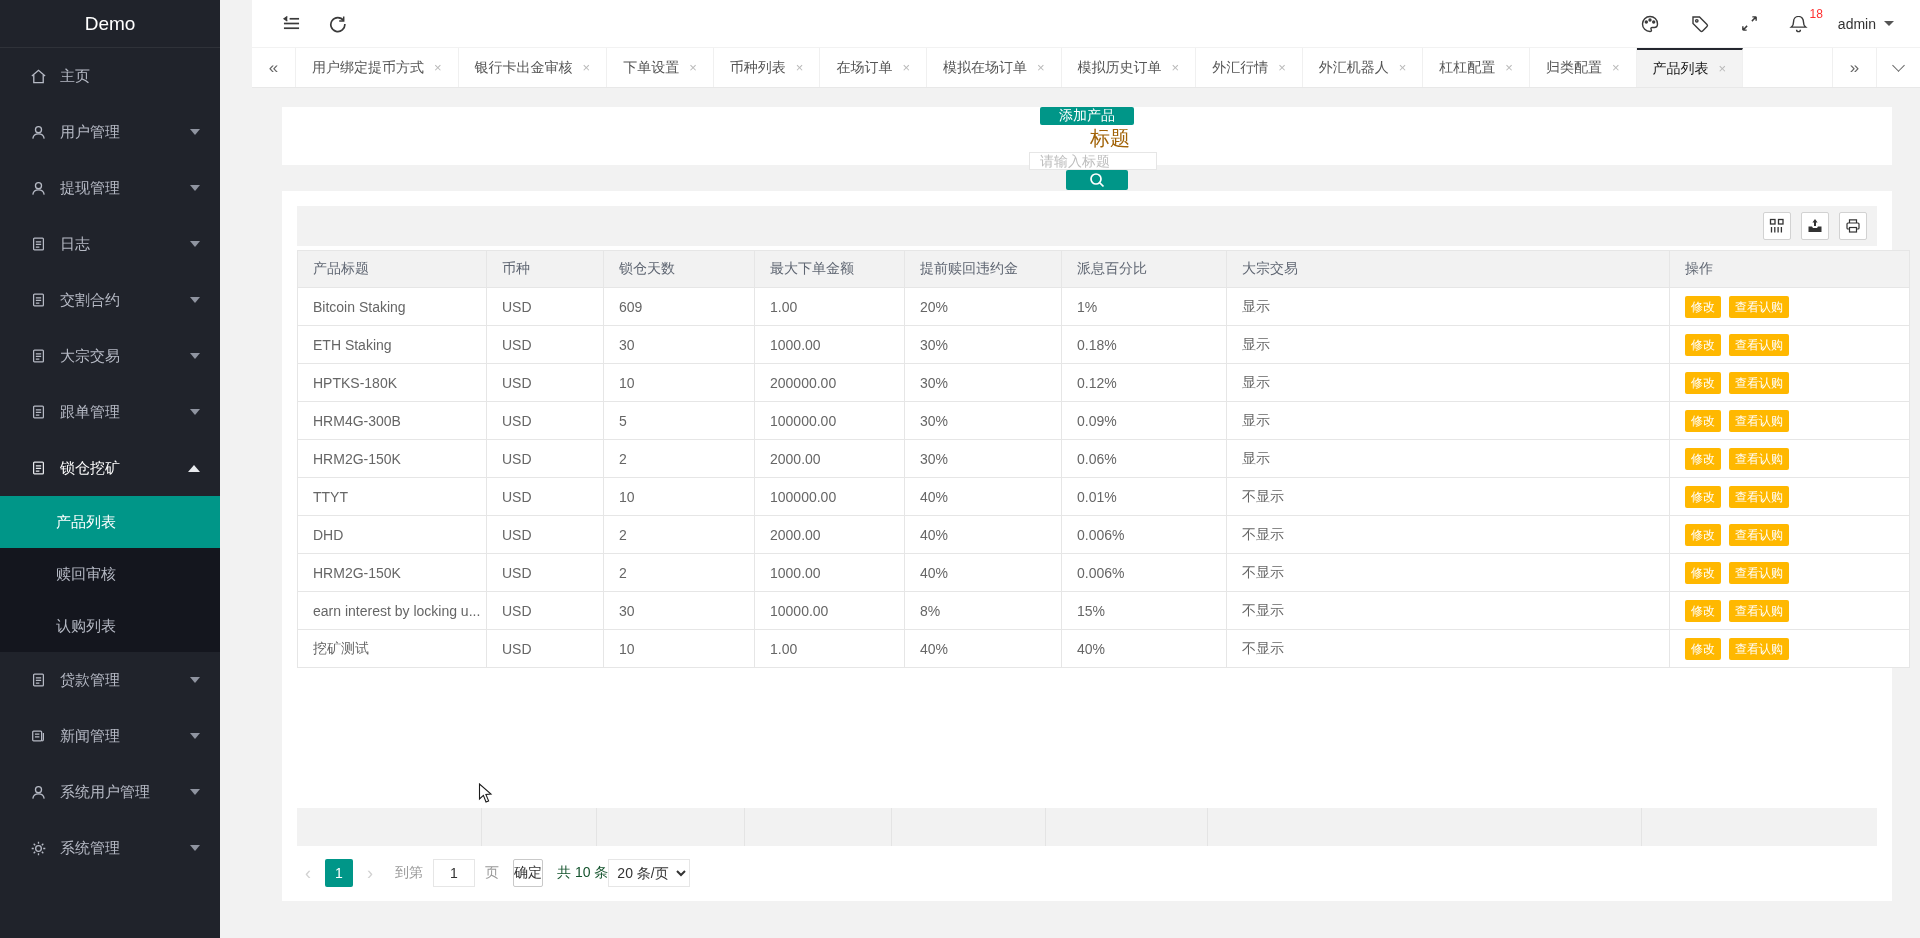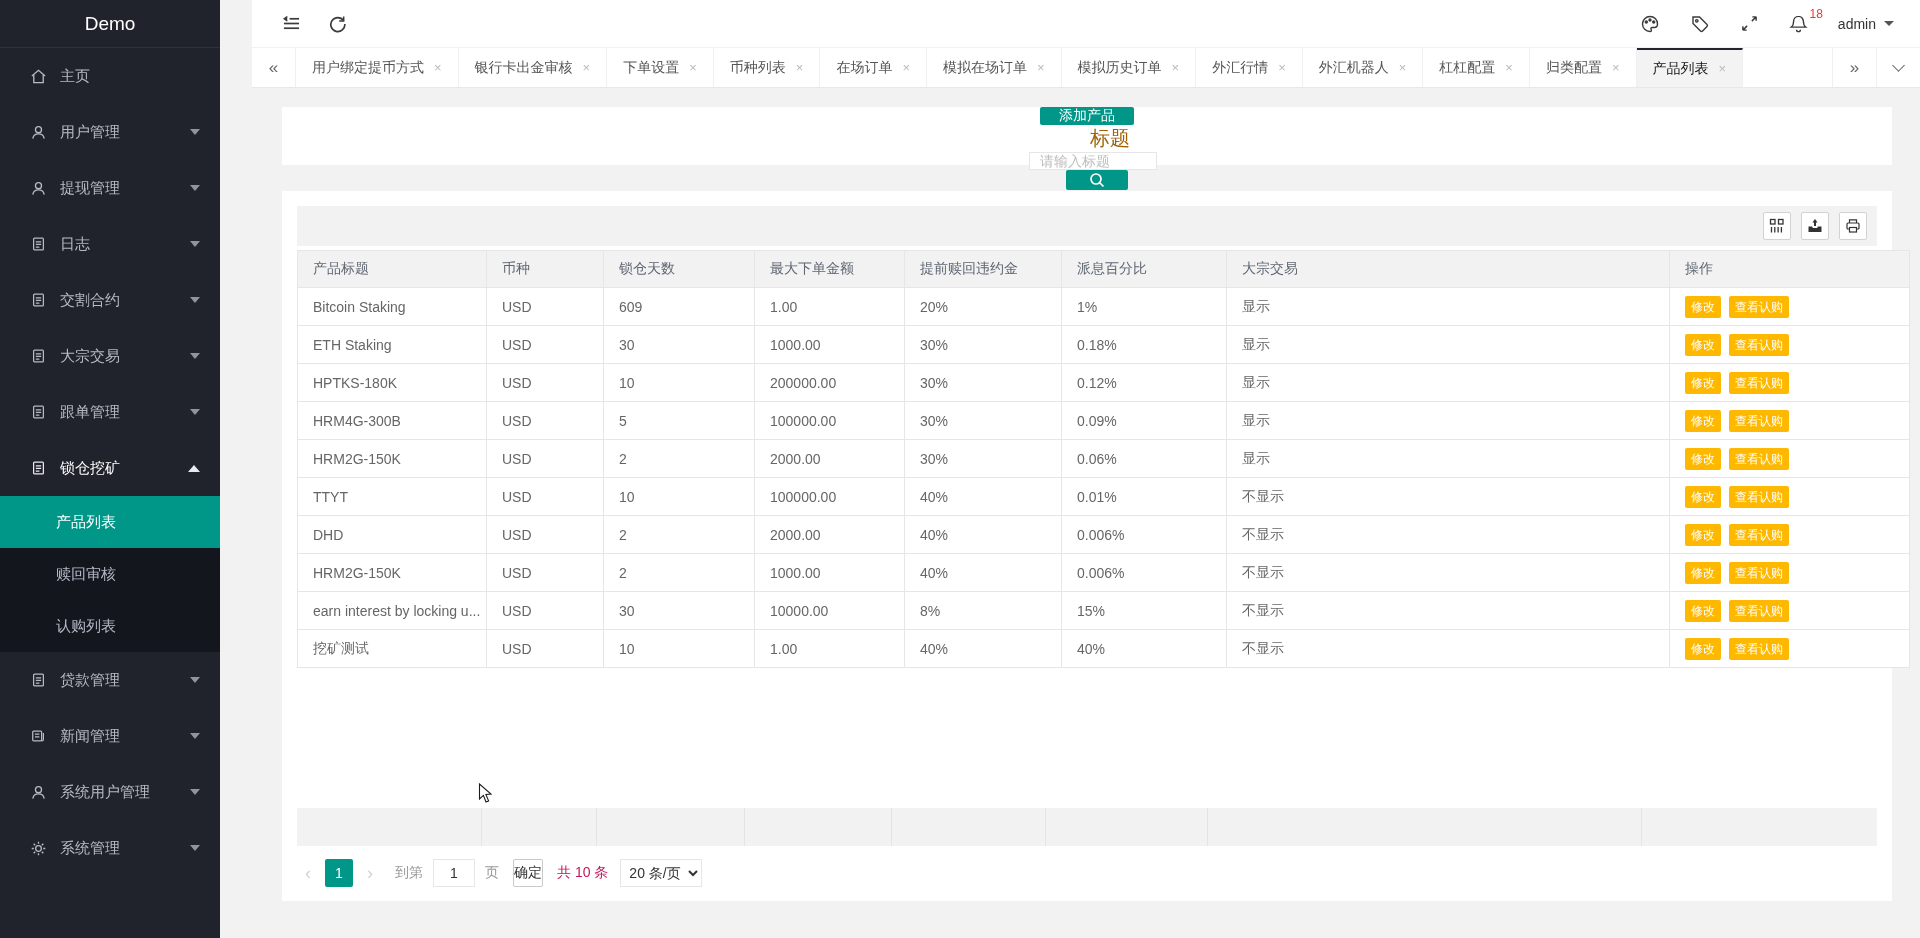--- a/index.html
+++ b/index.html
@@ -96,21 +96,21 @@
   .pagination { padding-top:13px; display:flex; align-items:center; font-size:14px; }
   .pg-arrow { color:#d2d2d2; font-size:18px; width:22px; text-align:center; cursor:default; }
   .pg-cur { width:28px; height:28px; background:#009688; color:#fff; display:flex;
             align-items:center; justify-content:center; border-radius:2px; margin:0 6px; }
   .pg-goto { color:#999; margin-left:14px; }
   .pg-input { width:42px; height:28px; border:1px solid #e6e6e6; text-align:center;
               margin:0 10px; font-size:14px; color:#333; outline:none; }
   .pg-unit { color:#999; }
   .pg-confirm { height:28px; padding:0 0; border:1px solid #c9c9c9; background:#fff;
                 color:#333; margin:0 14px; border-radius:2px; font-size:14px; cursor:pointer; }
-  .pg-total { color:#be185d; margin-right:12px; }
+  .pg-total { color:#14532d; }
   .pg-select { height:28px; border:1px solid #e6e6e6; color:#333; font-size:14px;
                padding:0 4px; background:#fff; outline:none; cursor:pointer; }
 
   .cursor-ghost { position:absolute; left:478px; top:783px; pointer-events:none; z-index:99; }
 </style>
 </head>
 <body>
 
 <div class="app">
 

